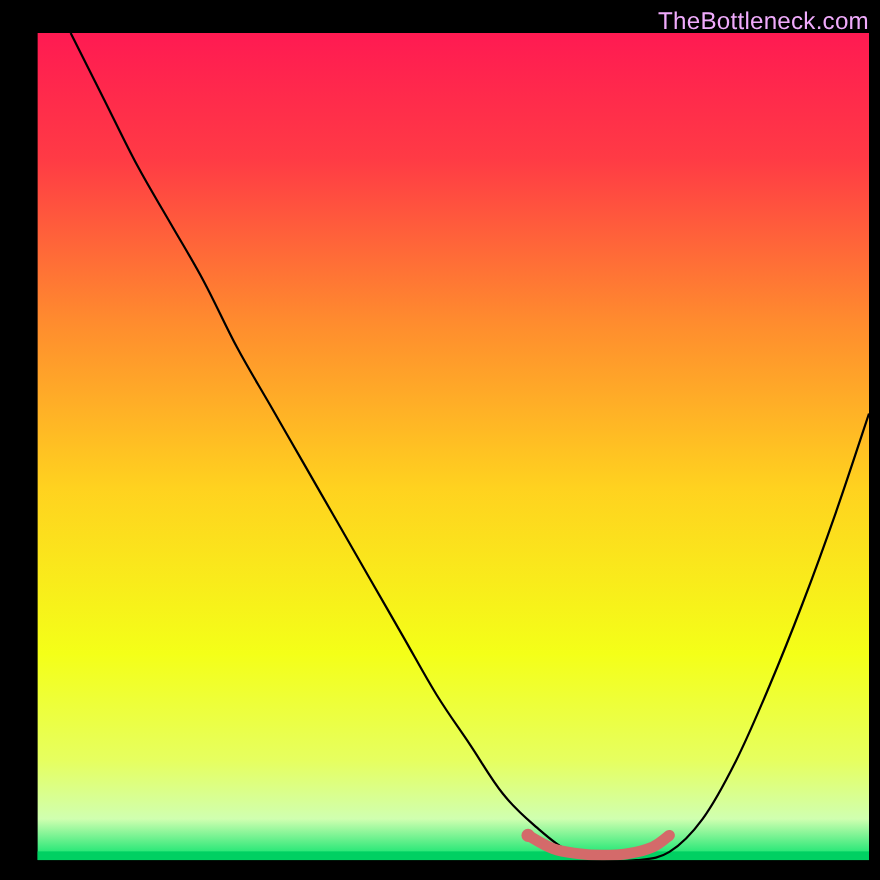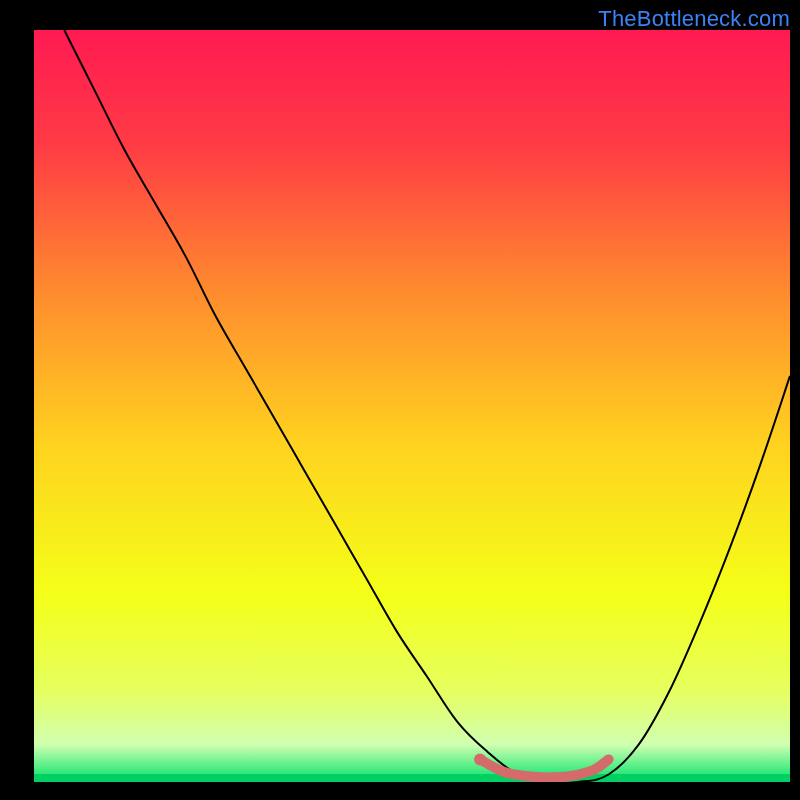--- a/index.html
+++ b/index.html
@@ -7,21 +7,21 @@
   .stage {
     position: relative;
     width: 800px;
     height: 800px;
     background: #000;
   }
   .watermark {
     position: absolute;
     top: 6px;
     right: 10px;
-    color: #3b82f6;
+    color: #f0abfc;
     font-size: 22px;
     font-weight: 400;
     letter-spacing: 0.2px;
     z-index: 20;
   }
   .chart-wrap {
     position: absolute;
     left: 34px;
     top: 30px;
     width: 756px;

